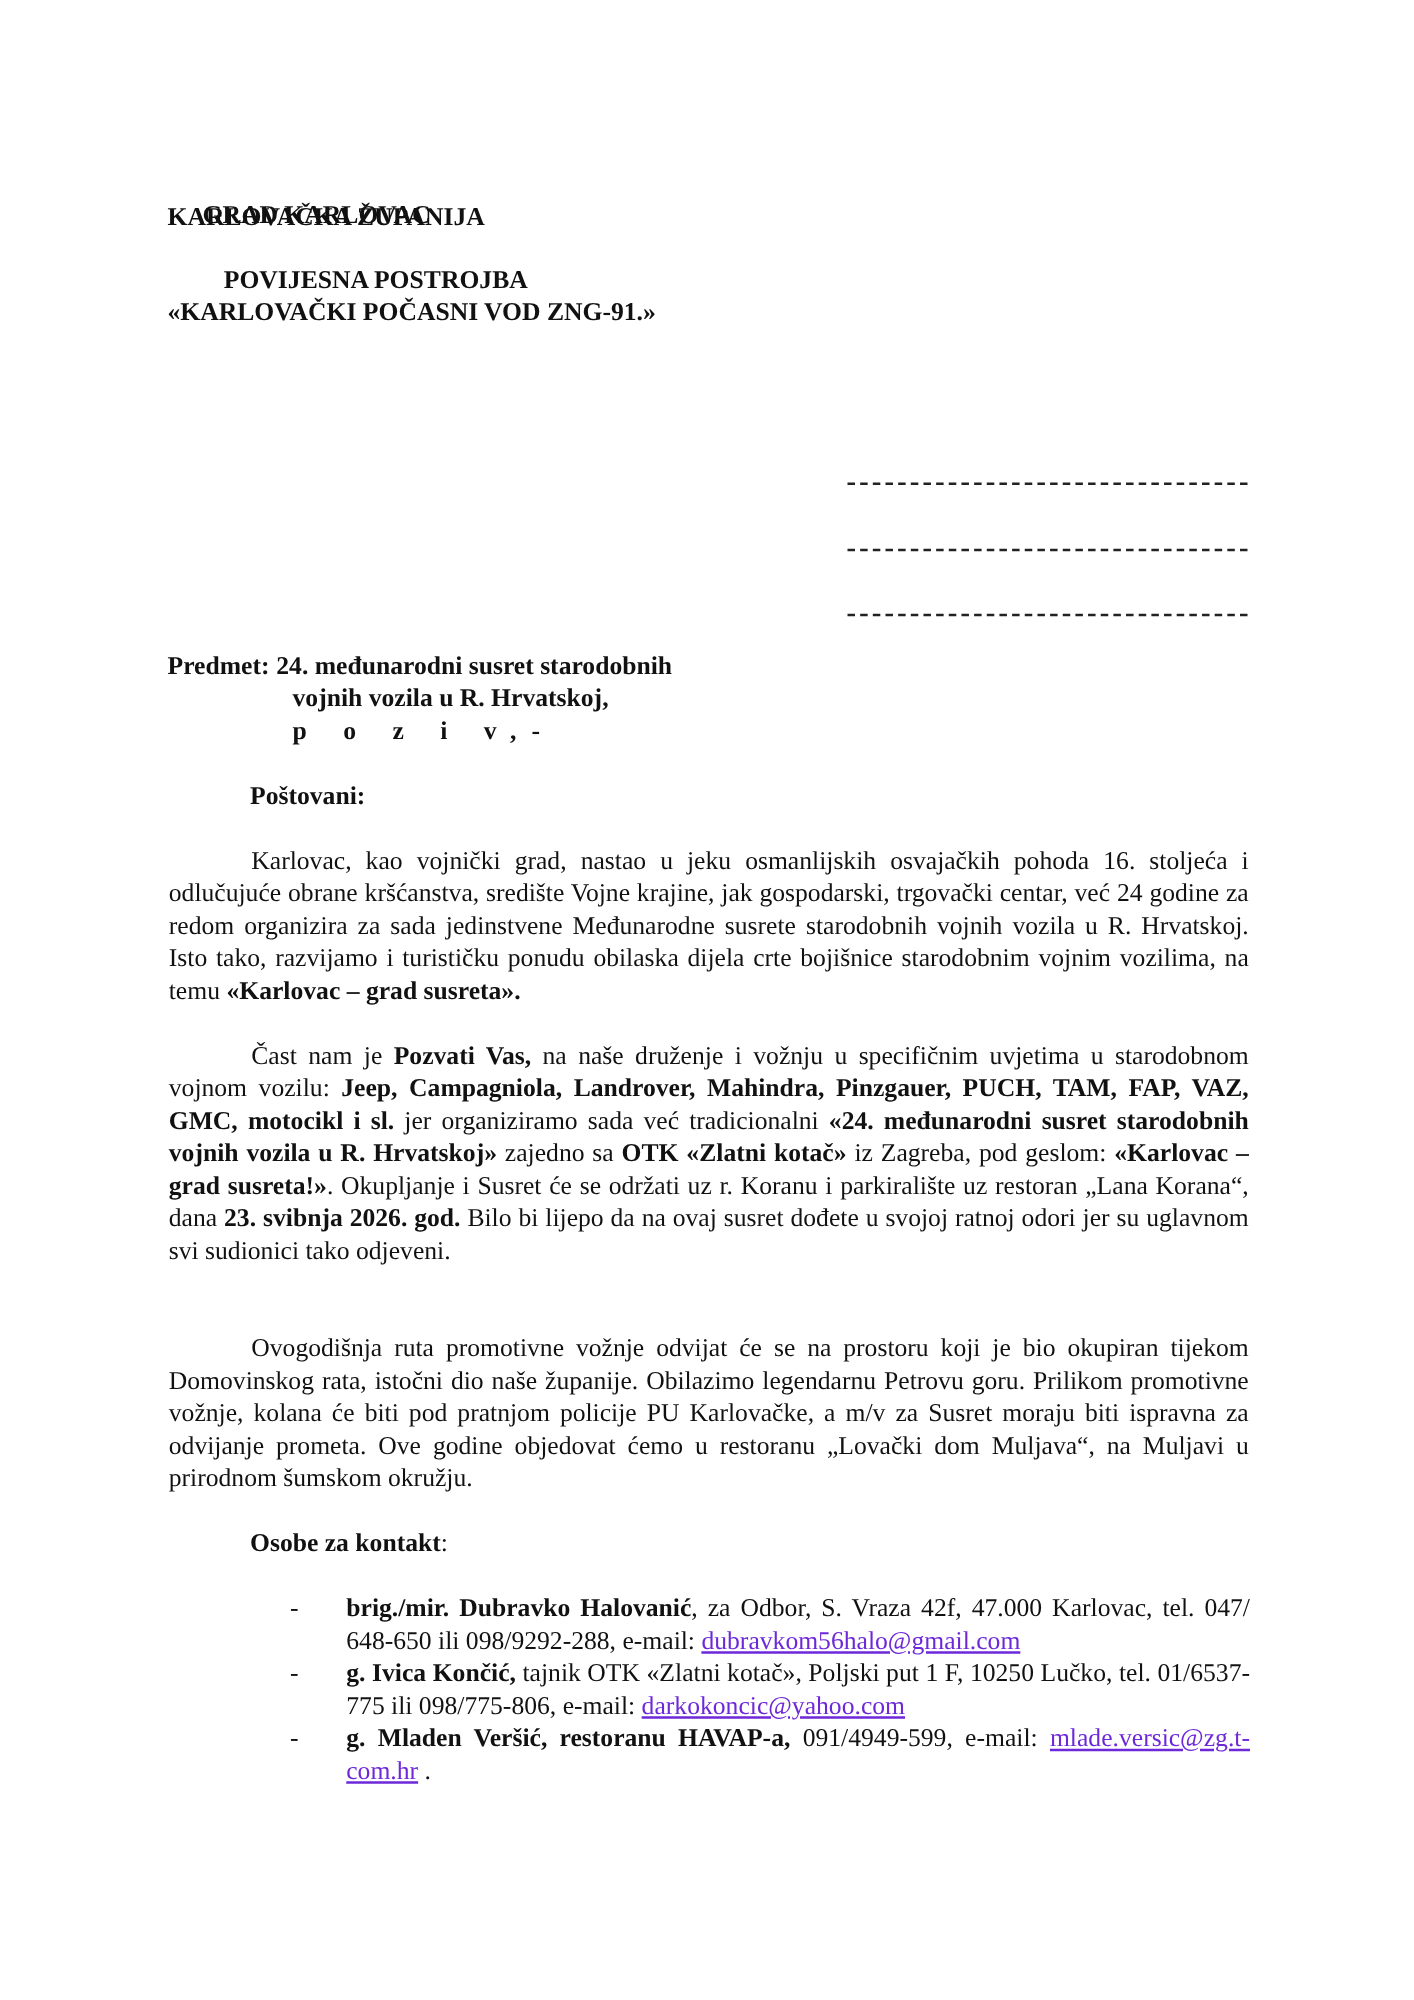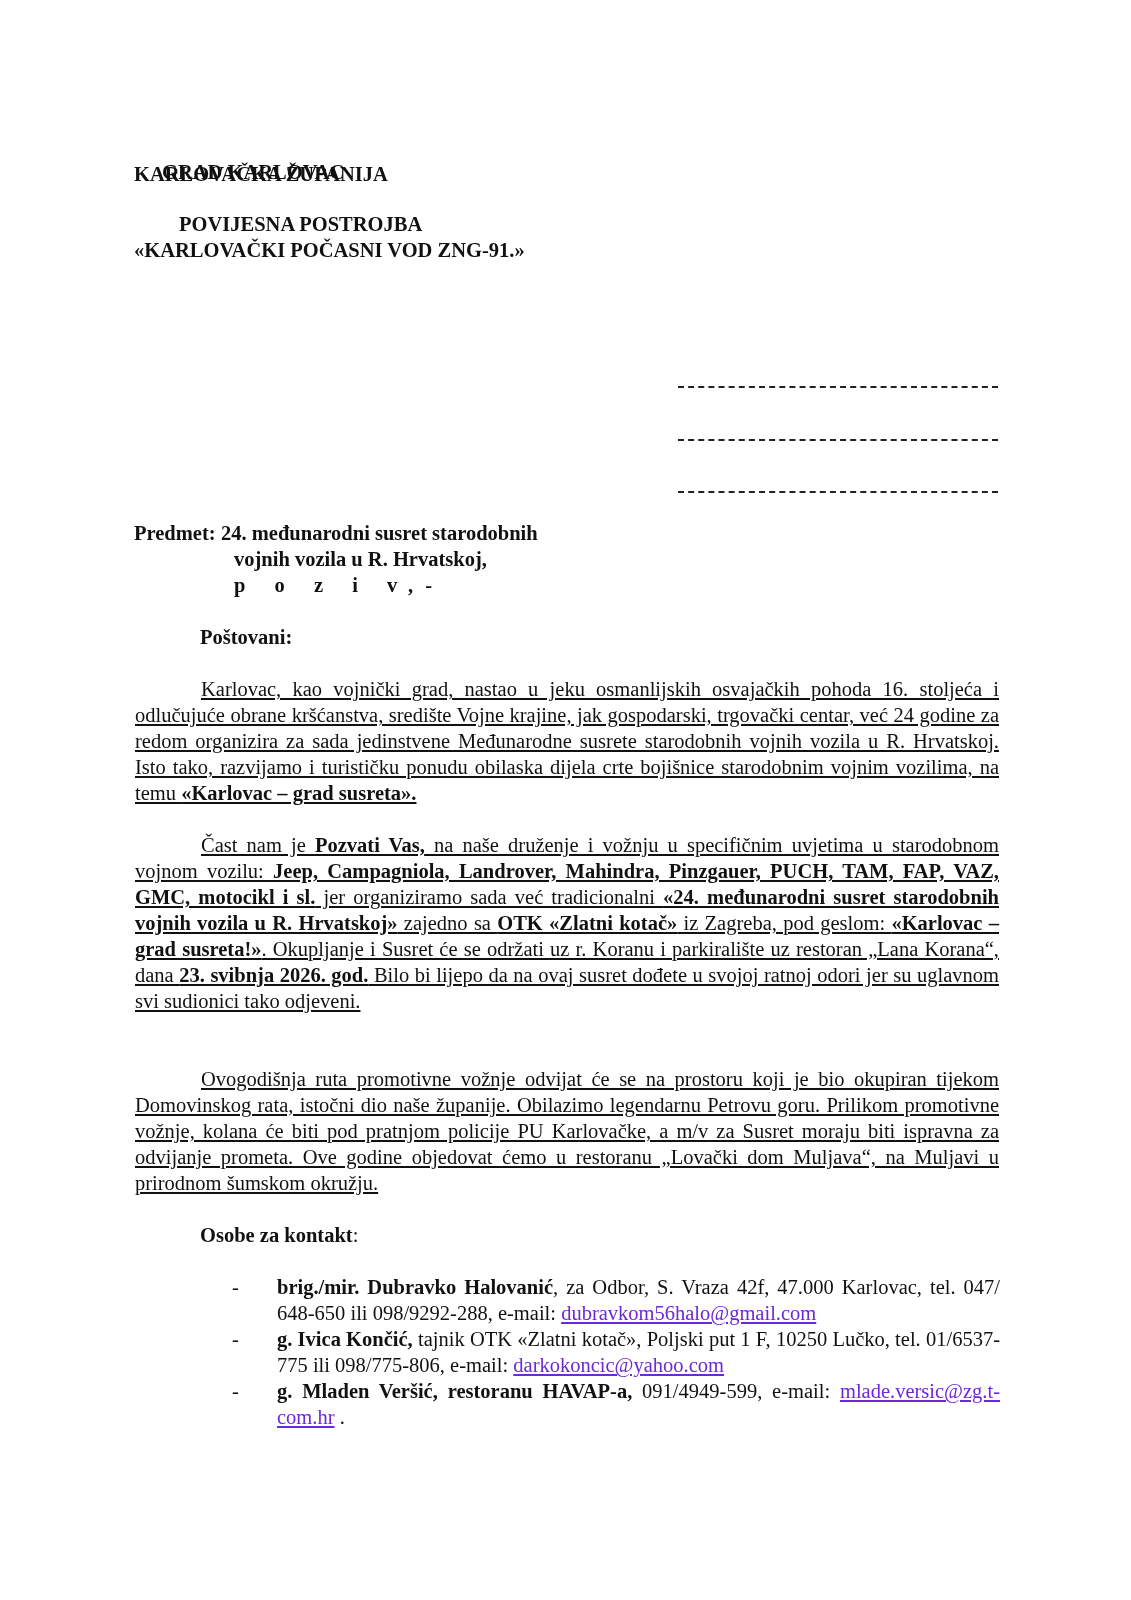--- a/index.html
+++ b/index.html
@@ -16,21 +16,20 @@
   .dash-line {
     position: absolute; left: 678px; width: 320px; height: 0;
     border-top: 2.4px dashed #222; 
   }
   .subject { font-size: 20.5px; font-weight: bold; line-height: 26px; }
   .body-p {
     position: absolute; left: 135px; width: 864px;
     font-size: 20.5px; line-height: 26px; text-align: justify;
     text-align-last: left;
     transform-origin: left top;
-    text-decoration: underline;
   }
   .indent { display: inline-block; width: 66px; }
   .contacts { position: absolute; left: 232px; width: 768px; font-size: 20.5px; line-height: 26px; }
   .contact-item { position: relative; padding-left: 45px; text-align: justify; text-align-last: left; }
   .contact-item .dash { position: absolute; left: 0; top: 0; }
   a.link { color: #6d28d9; }
   .spaced { letter-spacing: 12px; }
 </style>
 </head>
 <body>

